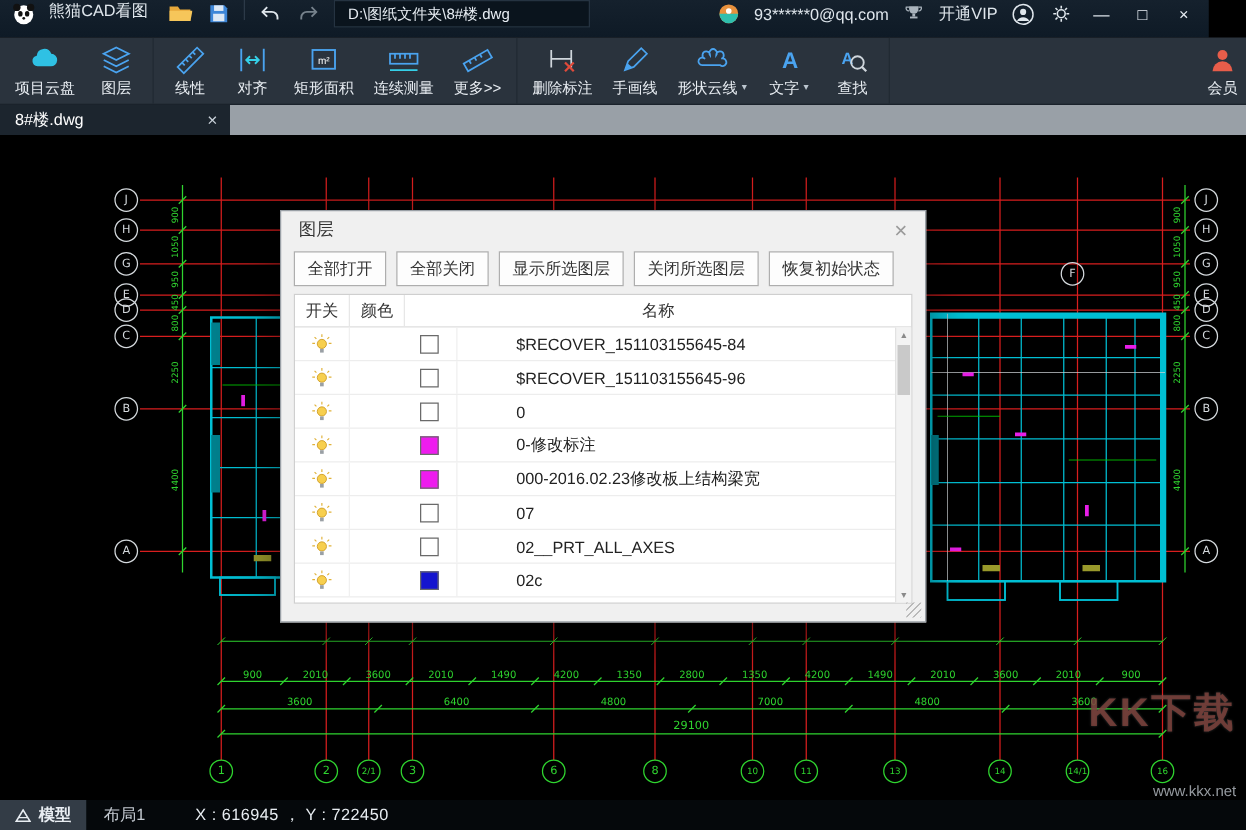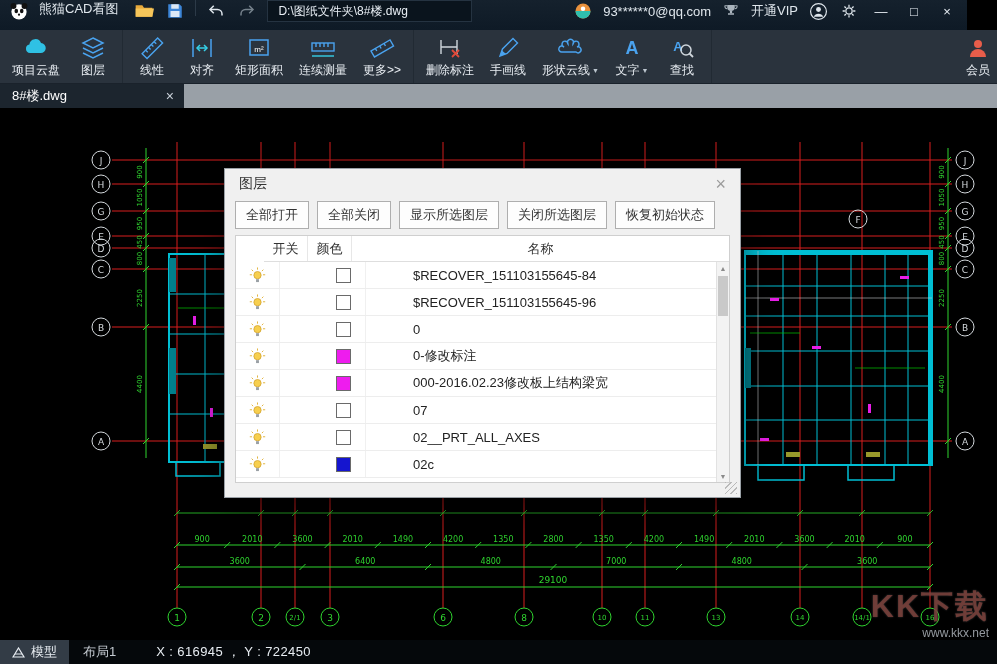--- a/index.html
+++ b/index.html
@@ -36,35 +36,35 @@
   #doc-tab{position:absolute;left:0;top:0;width:184px;height:24px;background:#1c252e;color:#fff;
     font-size:13px;display:flex;align-items:center;padding-left:12px;cursor:pointer;}
   #tab-close{margin-left:auto;margin-right:10px;color:#c9d1d9;font-size:14px;cursor:pointer;}
 
   
   #canvas{position:absolute;left:0;top:108px;width:997px;height:532px;background:#000;overflow:hidden;}
   #cad{position:absolute;left:0;top:0;}
   .watermark{position:absolute;right:8px;bottom:0;text-align:right;pointer-events:none;}
   .wm-main{font-size:32px;font-weight:bold;color:rgba(122,64,58,.85);
     text-shadow:0 0 2px rgba(220,220,220,.25);letter-spacing:2px;line-height:40px;}
-  .wm-sub{font-size:12px;color:#b9bfc6;opacity:.8;}
+  .wm-sub{font-size:12px;color:#b9bfc6;opacity:.8;margin-top:36px;}
 
   
   #layers-dialog{position:absolute;left:224px;top:60px;width:517px;height:330px;background:#f0f0f0;
     border:1px solid #9aa0a6;box-shadow:0 10px 34px rgba(0,0,0,.55);z-index:5;}
   .dlg-head{height:30px;display:flex;align-items:center;padding:0 10px 0 14px;}
   .dlg-title{font-size:14px;color:#333;}
   .dlg-close{margin-left:auto;color:#9b9b9b;font-size:18px;line-height:18px;cursor:pointer;padding:0 4px;}
   .dlg-btns{display:flex;gap:8px;padding:2px 10px 0 10px;}
   .dlg-btns button{font-family:inherit;font-size:13px;padding:4px 10px;background:#fdfdfd;
     border:1px solid #aeaeae;color:#333;cursor:pointer;}
   .dlg-table{position:absolute;left:10px;right:10px;top:66px;bottom:14px;background:#fff;
     border:1px solid #cfcfcf;}
   .tbl-head{display:flex;height:26px;align-items:center;border-bottom:1px solid #dedede;
-    font-size:13px;color:#333;margin-left:28px;}
+    font-size:13px;color:#333;}
   .col-switch,.col-color{width:44px;text-align:center;border-right:1px solid #e7e7e7;align-self:stretch;
     display:flex;align-items:center;justify-content:center;}
   .col-name{flex:1;text-align:center;}
   #layer-rows{position:absolute;left:0;right:13px;top:26px;bottom:0;overflow:hidden;}
   .lrow{display:flex;height:27px;align-items:center;border-bottom:1px solid #ededed;
     font-size:13px;color:#222;cursor:pointer;gap:42px;}
   .lrow .sw,.lrow .cw{width:44px;display:flex;justify-content:center;align-items:center;
     align-self:stretch;border-right:1px solid #f0f0f0;}
   .lrow .nm{flex:1;padding-left:5px;white-space:nowrap;overflow:hidden;}
   .swatch{width:15px;height:15px;border:1px solid #6a6a6a;cursor:pointer;}
@@ -73,21 +73,21 @@
   .sb-arrow{position:absolute;left:0;width:12px;height:12px;font-size:7px;color:#8a8a8a;
     display:flex;align-items:center;justify-content:center;cursor:pointer;}
   .sb-up{top:0;}.sb-down{bottom:0;}
   .sb-thumb{position:absolute;left:1px;top:14px;width:10px;height:40px;background:#c9c9c9;cursor:grab;}
   .dlg-grip{position:absolute;right:3px;bottom:3px;width:12px;height:12px;cursor:nwse-resize;
     background:repeating-linear-gradient(135deg,#b9b9b9 0 1px,transparent 1px 4px);}
 
   
   #statusbar{position:absolute;left:0;top:640px;width:997px;height:24px;background:#05080b;
     display:flex;align-items:center;color:#e8edf2;font-size:13px;}
-  #model-tab{display:flex;align-items:center;gap:6px;height:100%;padding:0 12px;background:#333c46;cursor:pointer;}
+  #model-tab{display:flex;align-items:center;gap:6px;height:100%;padding:0 12px;background:#333c46;cursor:pointer;font-weight:bold;}
   #layout-tab{height:100%;display:flex;align-items:center;padding:0 14px;color:#c4cad1;cursor:pointer;}
   #coords{margin-left:26px;letter-spacing:.4px;}
 </style>
 </head>
 <body>
 
 <div id="app">
 
   <div id="titlebar">
     <span class="tb-ico">

